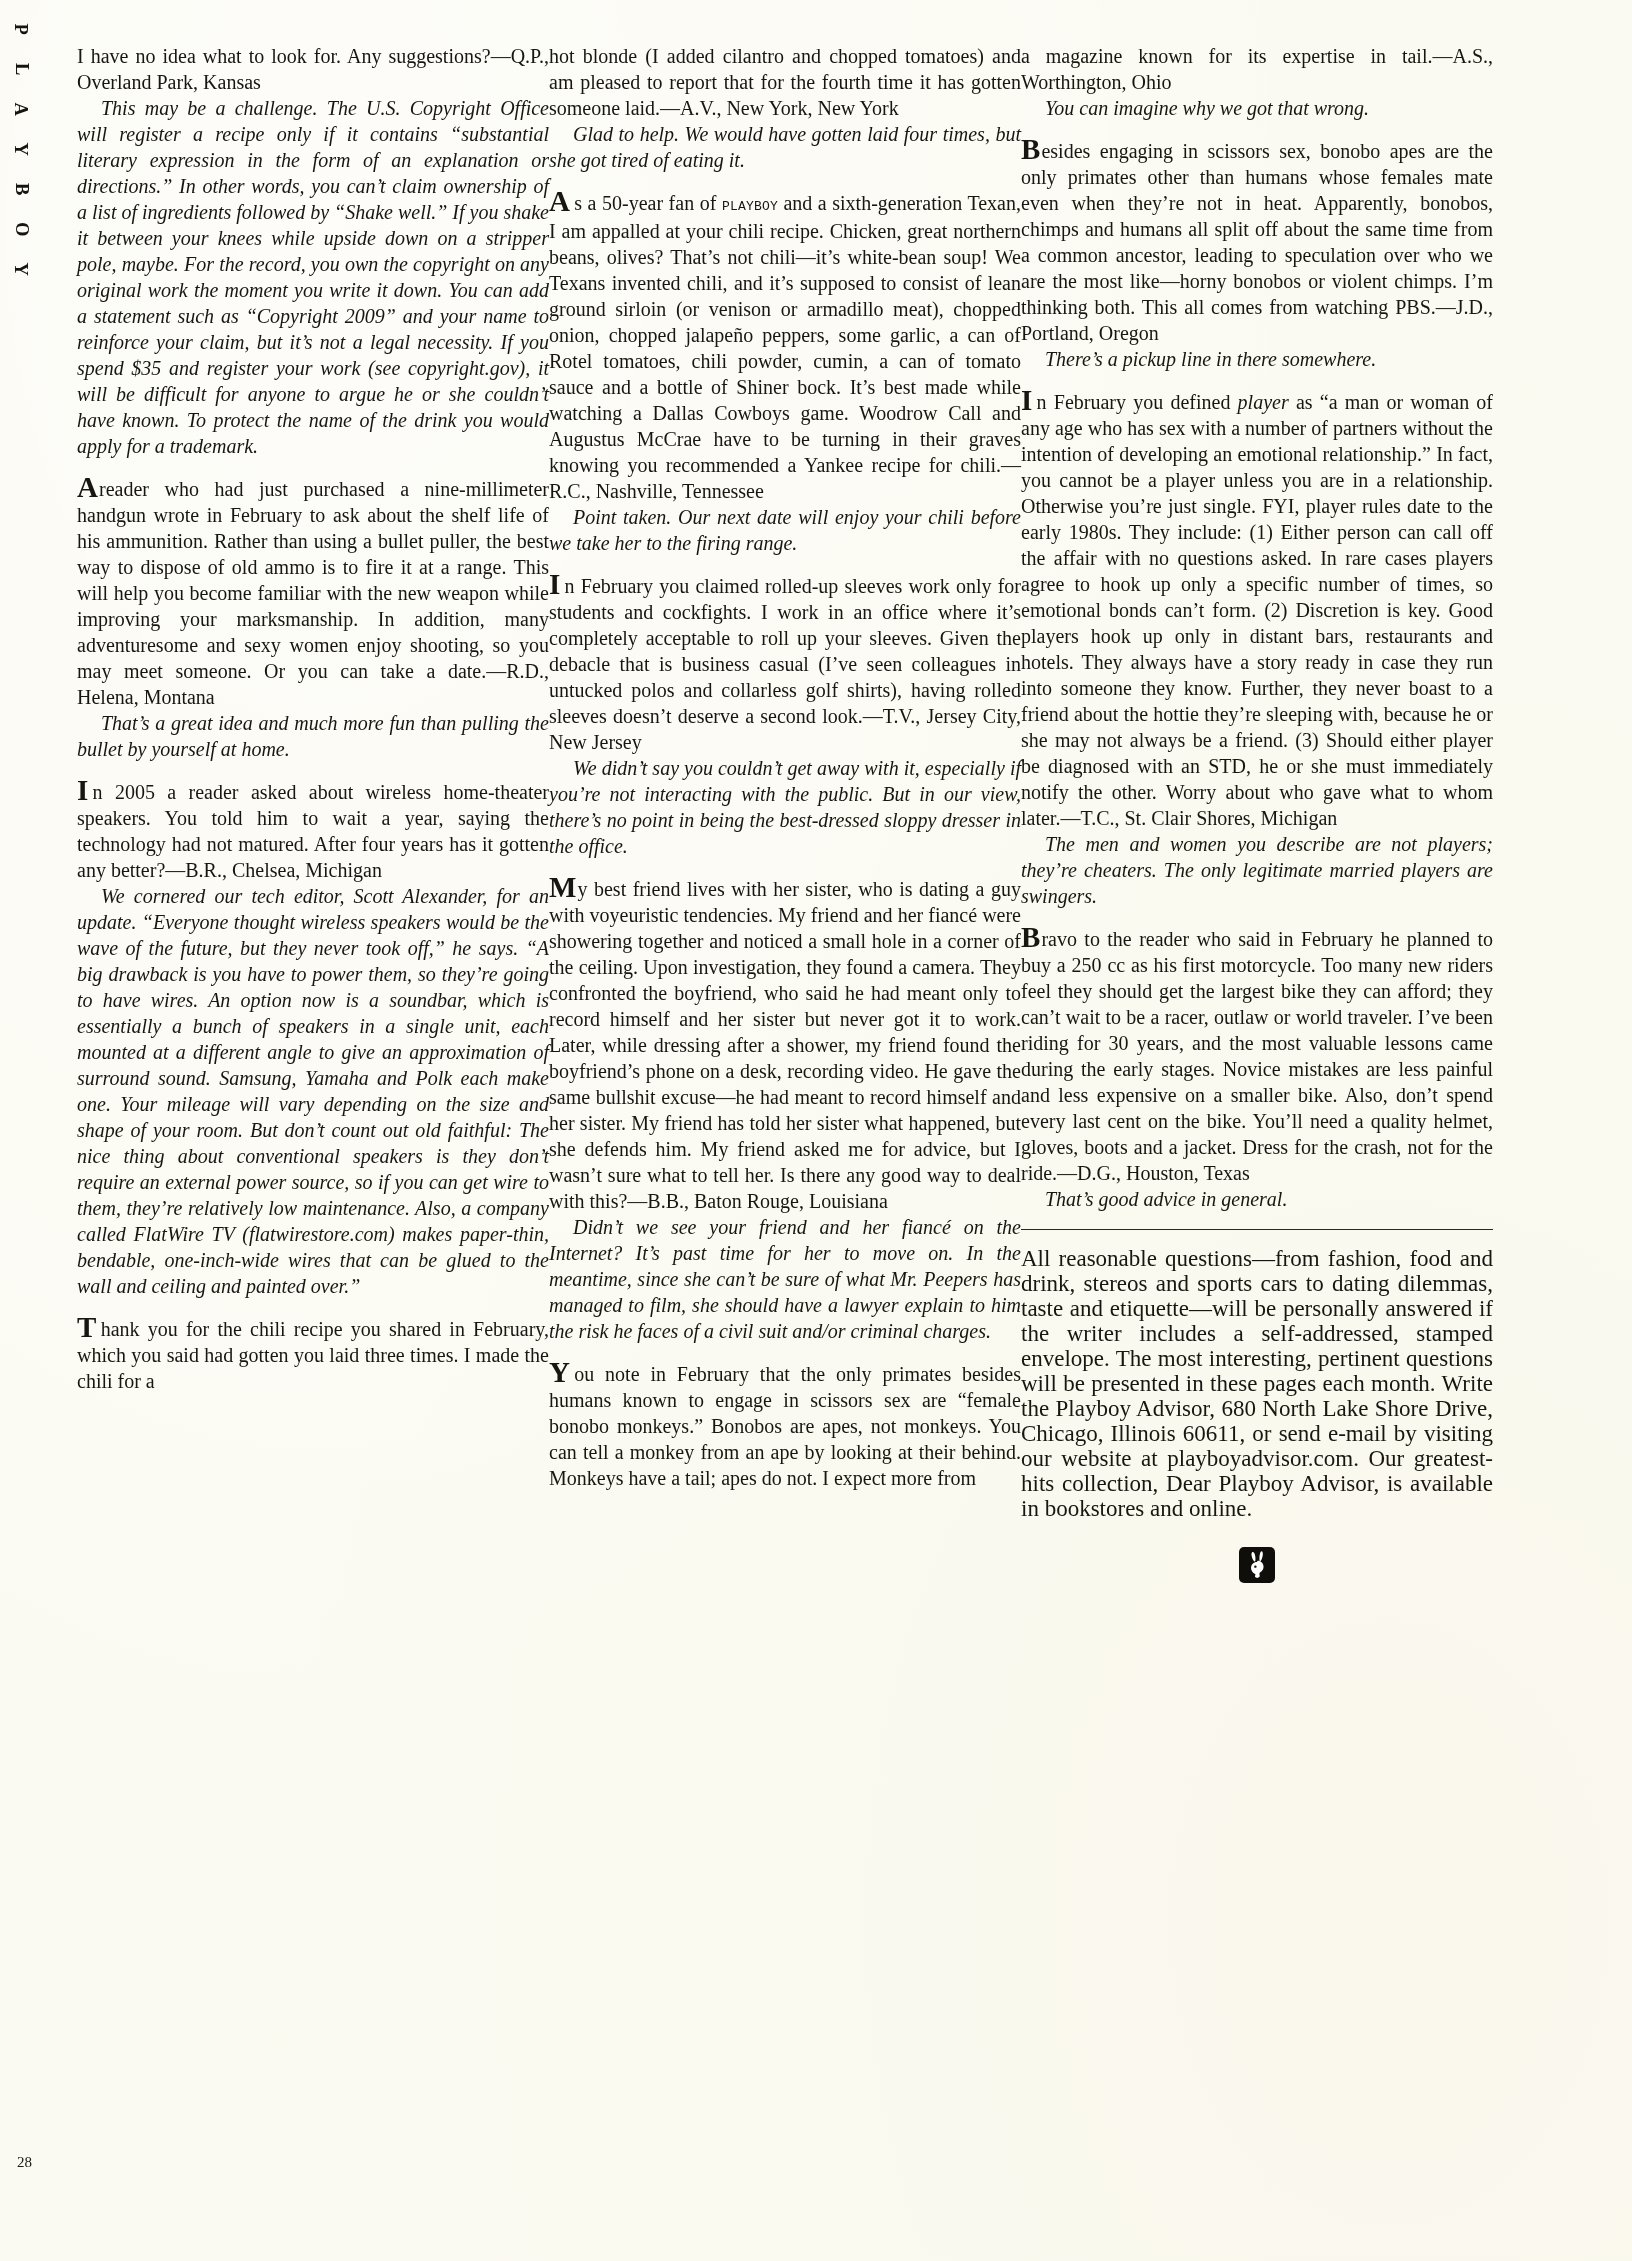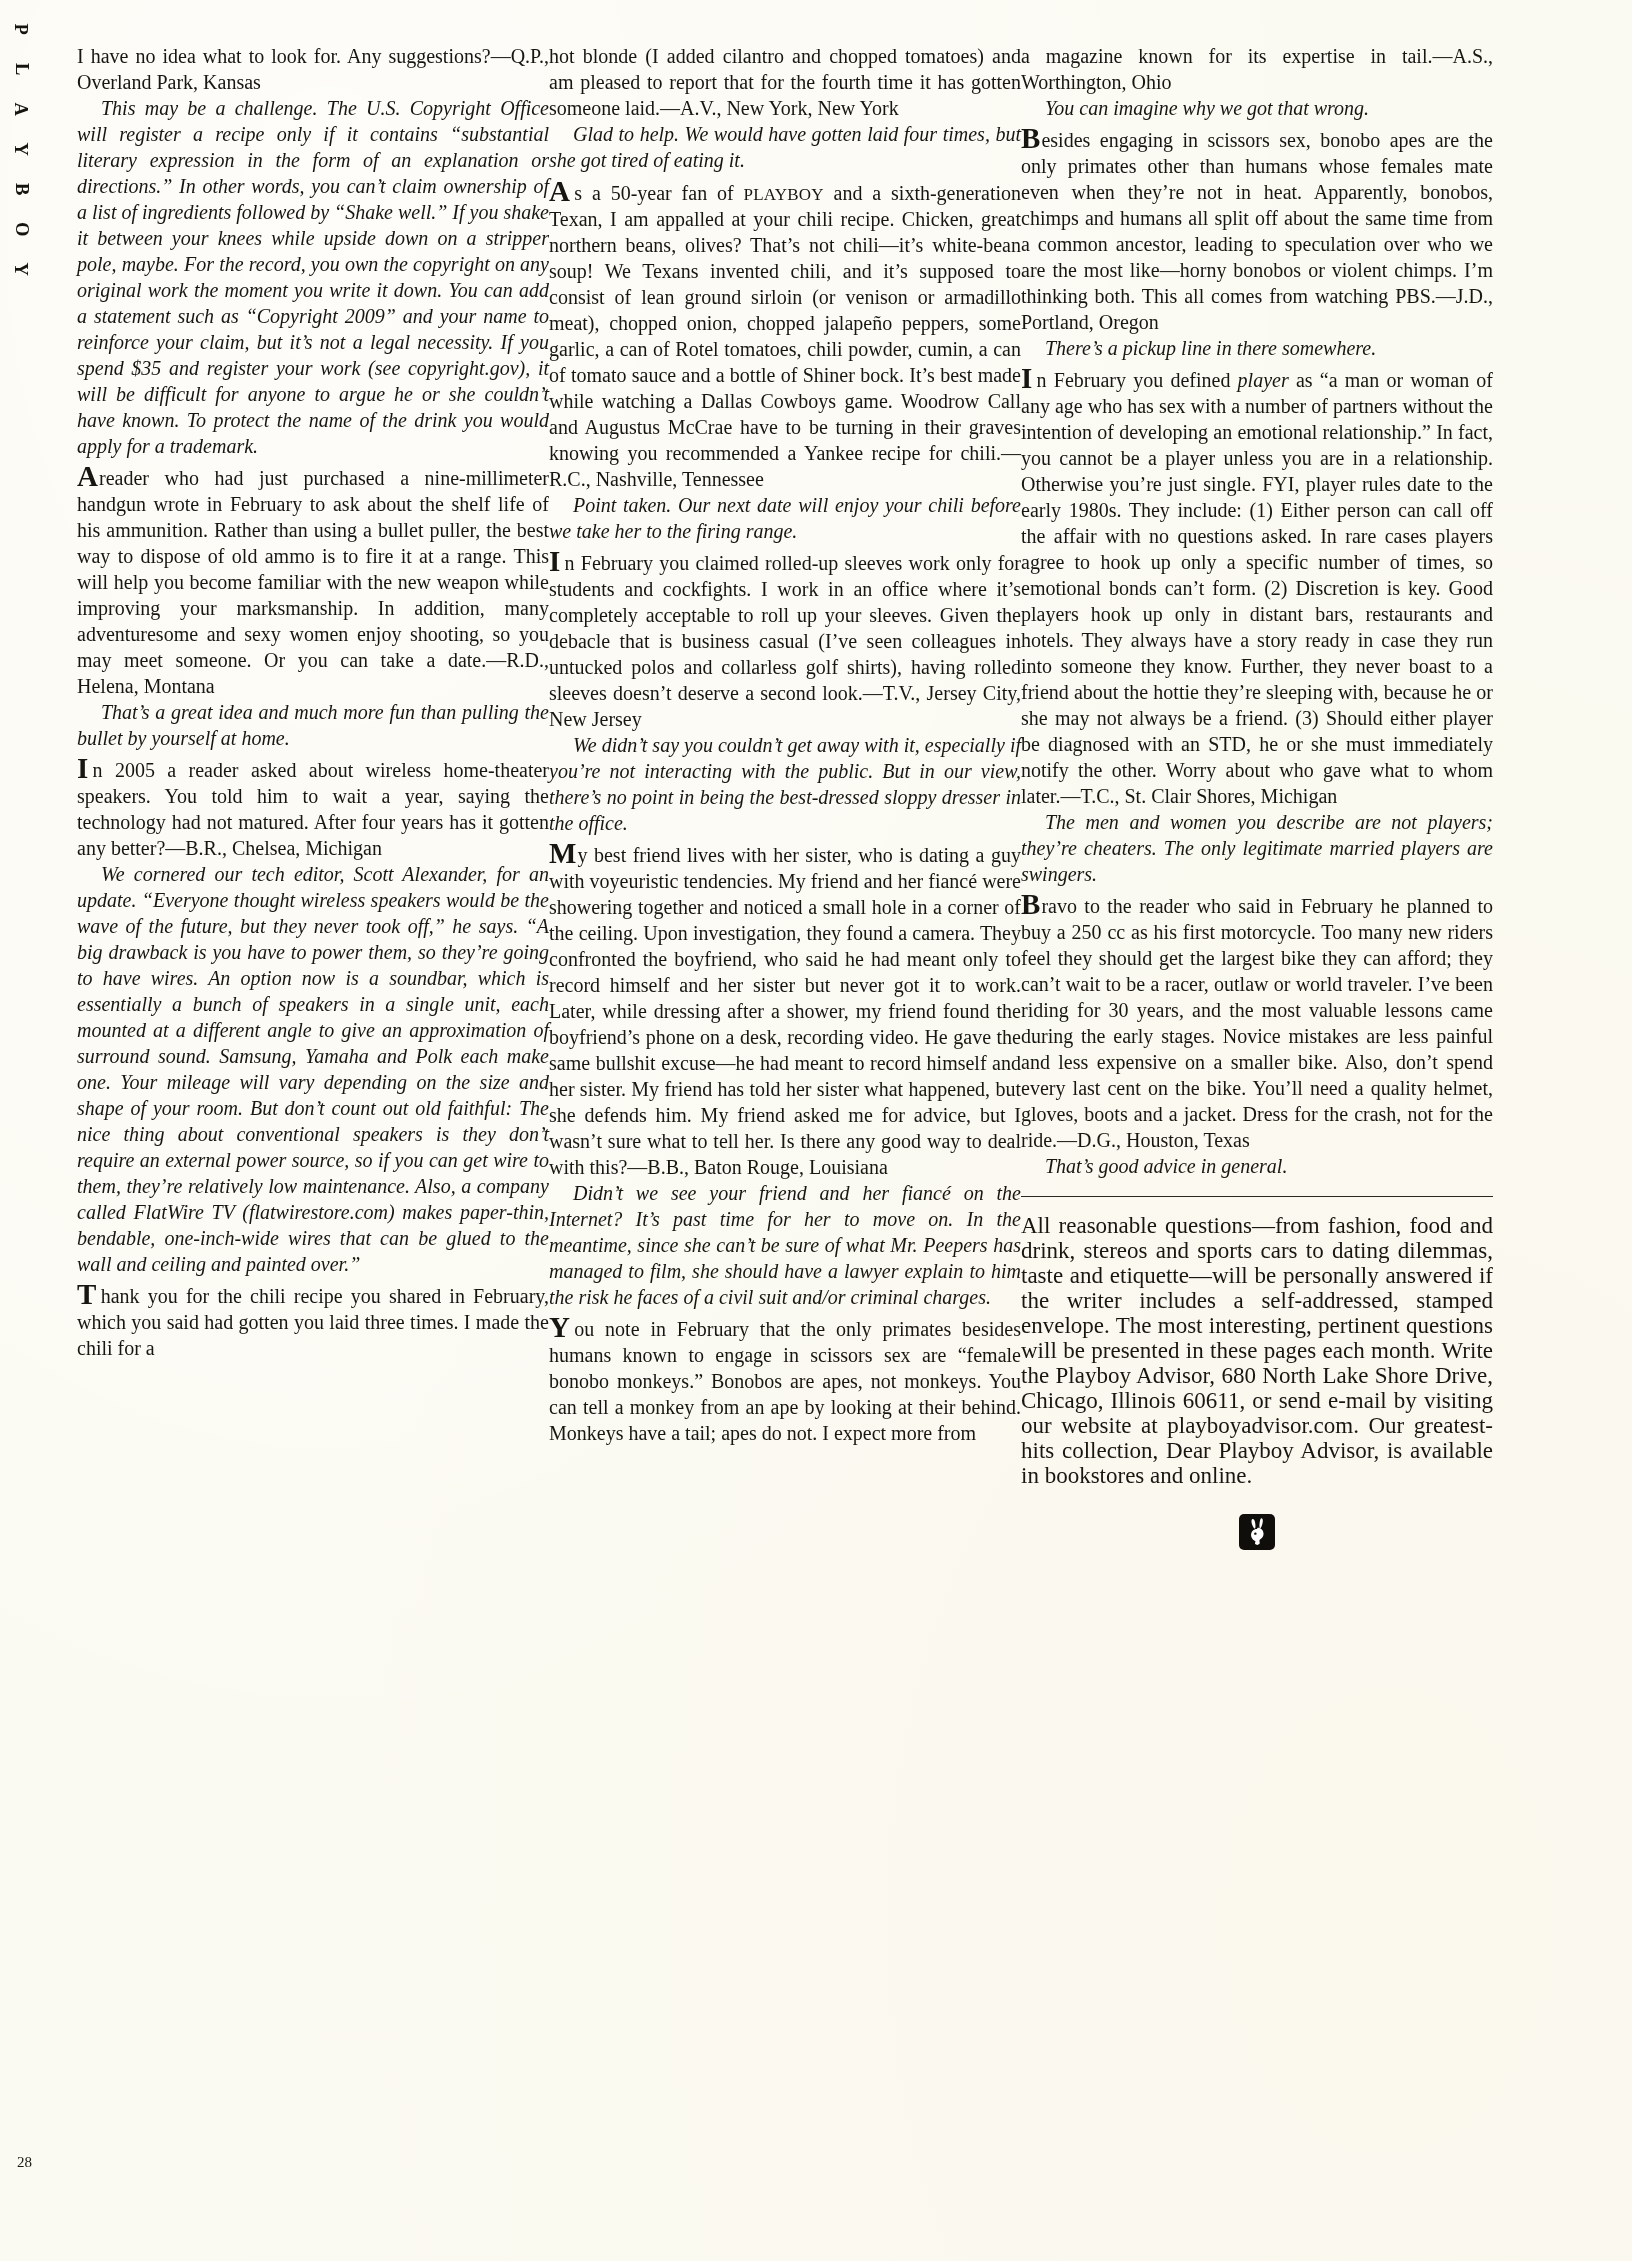--- a/index.html
+++ b/index.html
@@ -89,41 +89,42 @@
     font-style: normal;
   }
   p.a {           
     font-style: italic;
     text-indent: 24px;
   }
   p.cont {        
     text-indent: 0;
   }
   p.gap {
-    margin-top: 6px;
+    margin-top: 17px;
   }
 
   
   .dropcap {
     font-weight: bold;
     font-size: 29px;
     line-height: 0.8;
     vertical-align: -1.4px;
     letter-spacing: 0.4px;
     padding-right: 0.7px;
   }
   .dropcap.narrow {
     letter-spacing: 0;
     padding-right: 4.3px;
   }
 
   .sc {
     font-variant: small-caps;
-    font-size: 24px;
+    font-size: 19px;
     letter-spacing: 0.2px;
+    font-family: Liberation Mono, monospace;
   }
   .ital { font-style: italic; }
 
   
   .endnote-rule {
     border: 0;
     border-top: 1.4px solid #2a2720;
     margin: 17px 0 15.7px 0;
     width: 100%;
   }

